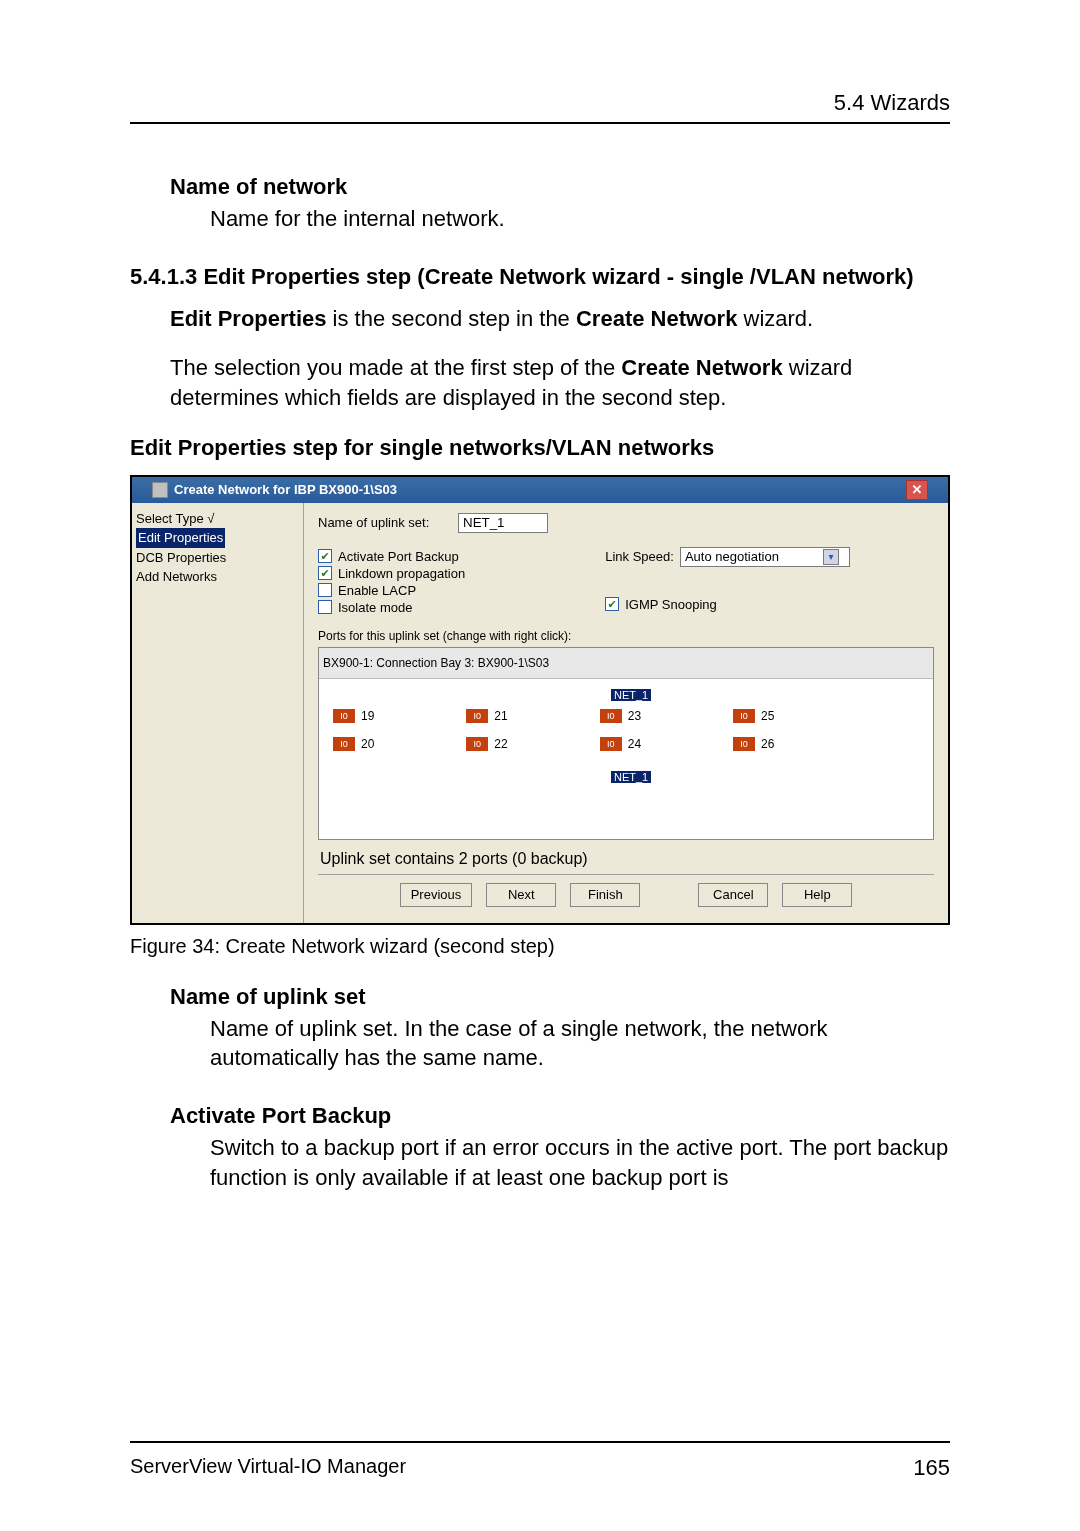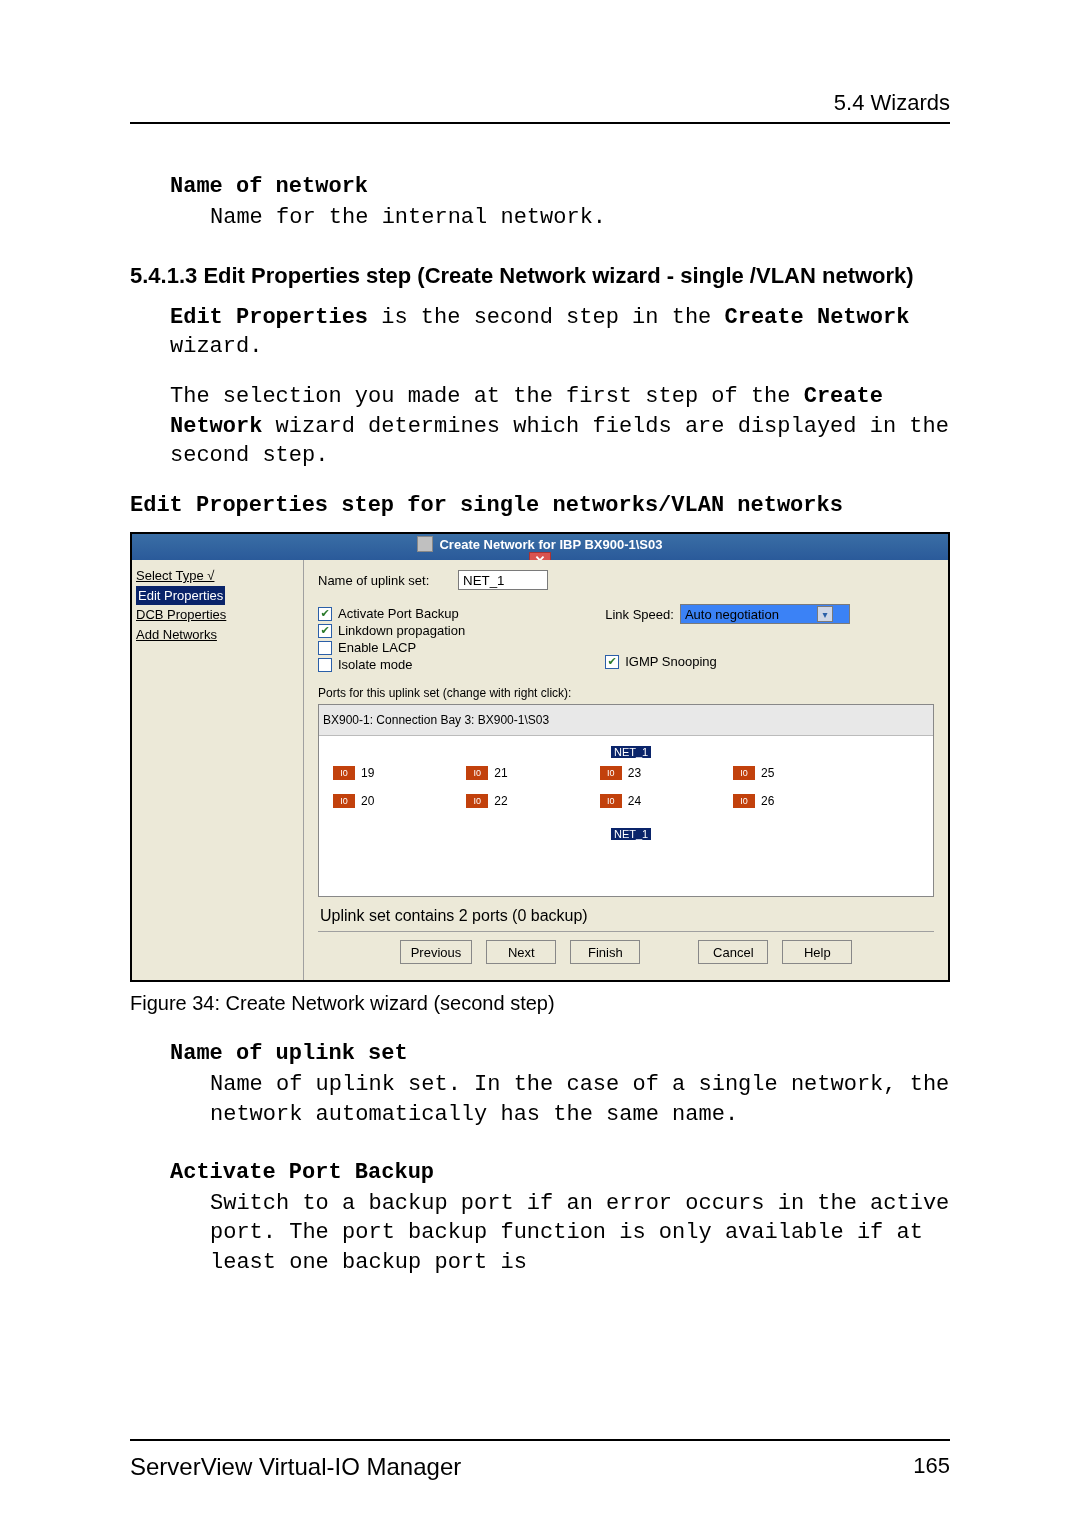--- a/index.html
+++ b/index.html
@@ -41,76 +41,73 @@
     font-size: 22px;
     margin: 22px 0 14px 0;
   }
   .body-p {
     font-size: 22px;
     line-height: 1.35;
     margin: 0 0 20px 0;
   }
   .indent {
     margin-left: 40px;
-    font-family: Liberation Mono, monospace;
   }
   .figcap {
     font-size: 20px;
     margin: 10px 0 26px 0;
   }
   .footer {
     position: absolute;
     bottom: 50px;
     left: 130px;
     right: 130px;
   }
   hr.bot-rule {
     border: none;
     border-top: 2px solid #000;
     margin: 0 0 12px 0;
   }
-  .footer-left { float: left; font-size: 24px; }
+  .footer-left { float: left; font-size: 20px; }
   .footer-right { float: right; font-size: 22px; }
 
   
   .dialog-wrap {
     border: 2px solid #000;
     margin: 8px 0 6px 0;
     background: #ece9d8;
     font-family: Tahoma, Arial, sans-serif;
     font-size: 13px;
   }
   .titlebar {
     background: linear-gradient(#3a6ea5, #2a5a9a);
     color: #fff;
     display: flex;
     align-items: center;
     justify-content: space-between;
     padding: 2px 20px;
     height: 26px;
     font-weight: bold;
-    flex-direction: column;
   }
   .titlebar-left { display: flex; align-items: center; gap: 6px; }
   .title-icon {
     width: 16px; height: 16px; background: #c0c0c0; display: inline-block;
     border:1px solid #888;
   }
   .close-btn {
     width: 22px; height: 20px; background: #d9534f;
     border: 1px solid #a33; color:#fff; display:flex; align-items:center; justify-content:center;
     font-weight:bold; font-size:13px;
   }
   .dlg-body { display: flex; min-height: 420px; }
   .tree {
     width: 172px;
     border-right: 1px solid #a0a0a0;
     padding: 6px 4px;
     background: #ece9d8;
-    text-decoration: underline;
   }
   .tree-item { white-space: nowrap; font-size: 13px; line-height: 1.5; }
   .tree-item.sel {
     background: #0a246a; color: #fff; padding: 0 2px; display: inline-block;
   }
   .right-pane {
     flex: 1;
     padding: 10px 14px 8px 14px;
     background: #ece9d8;
     display:flex; flex-direction:column;
@@ -121,22 +118,22 @@
     border: 1px solid #7a7a7a; background:#fff; padding:1px 4px; height:20px; width:90px;
   }
   .chk-row { display:flex; align-items:center; margin:2px 0; gap:6px; }
   .chk {
     width:14px; height:14px; border:1px solid #2b5fa8; background:#fff;
     display:inline-flex; align-items:center; justify-content:center;
     font-size:11px; color:#2b7a2b;
   }
   .grid-two { display:flex; gap:140px; }
   .link-speed-box {
-    border:1px solid #7a7a7a; background:#3b82f6; height:20px; width:170px;
-    display:flex; align-items:center; justify-content:space-between; padding:0 16px 0 4px;
+    border:1px solid #7a7a7a; background:#ffffff; height:20px; width:170px;
+    display:flex; align-items:center; justify-content:space-between; padding:0 10px 0 4px;
   }
   .dd-btn { width:16px; height:16px; background:#cfd6e6; border:1px solid #7a7a7a;
     display:flex; align-items:center; justify-content:center; font-size:10px; color:#2b5fa8;}
   .ports-area {
     border:1px solid #888; background:#fff; margin-top:4px; flex:1;
     padding:0 0 8px 0;
   }
   .ports-hdr {
     background:#e8e8e8; border-bottom:1px solid #bbb; padding:8px 4px; font-size:12px;
   }

